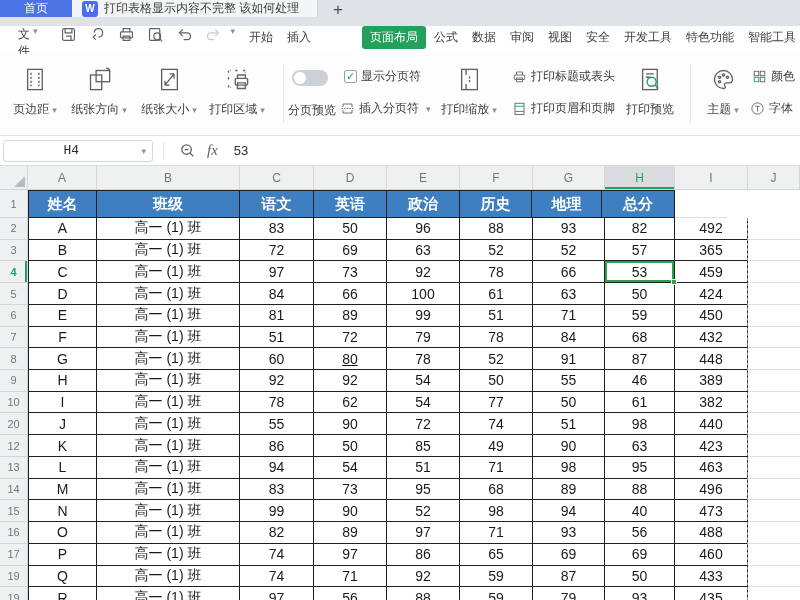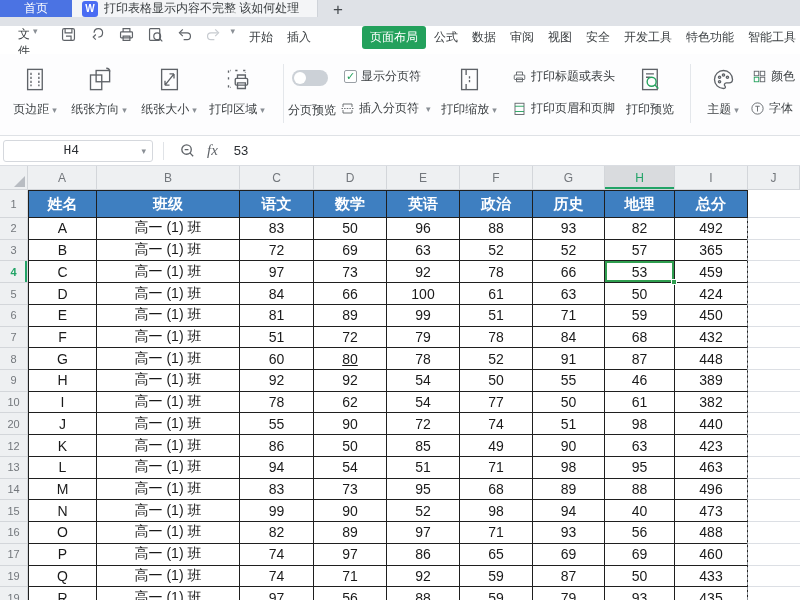--- a/index.html
+++ b/index.html
@@ -324,21 +324,20 @@
         <div class="ch" style="width: 72px;">G</div>
         <div class="ch selcol" style="width: 70px;">H</div>
         <div class="ch" style="width: 73px;">I</div>
         <div class="ch" style="width: 52px;">J</div>
       </div>
       <div class="srow r1">
         <div class="gut">1</div>
         <div class="hc first" style="width: 69px;">姓名</div>
         <div class="hc" style="width: 143px;">班级</div>
         <div class="hc" style="width: 74px;">语文</div>
-        <div class="hc" style="width: 73px;">数学</div>
         <div class="hc" style="width: 73px;">英语</div>
         <div class="hc" style="width: 73px;">政治</div>
         <div class="hc" style="width: 72px;">历史</div>
         <div class="hc" style="width: 70px;">地理</div>
         <div class="hc" style="width: 73px;">总分</div>
         <div class="jc" style="width: 52px;"></div>
       </div>
       <div class="srow dr">
         <div class="gut">2</div>
         <div class="dc first" style="width: 69px;">A</div>

